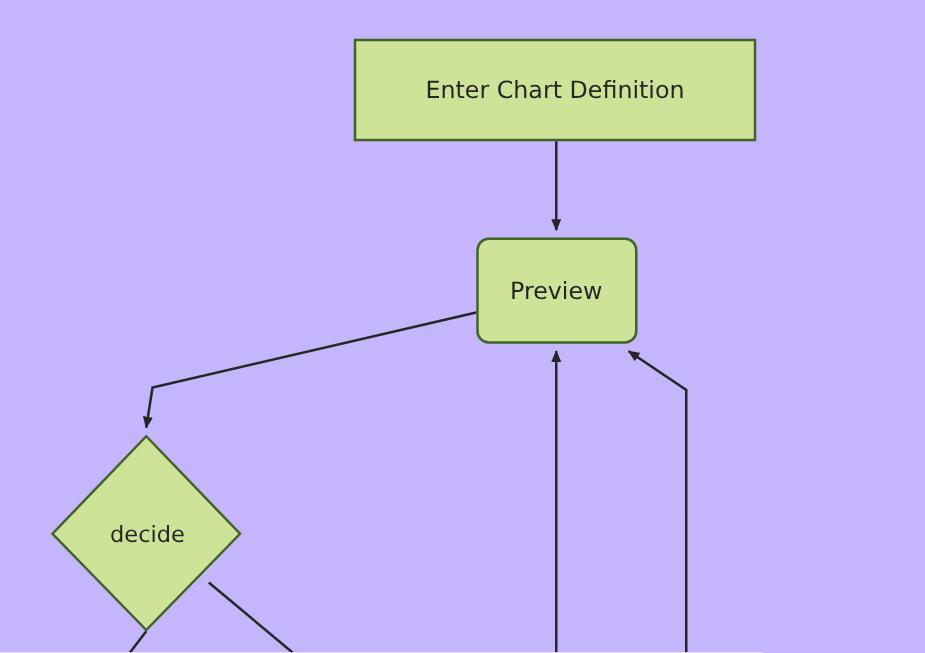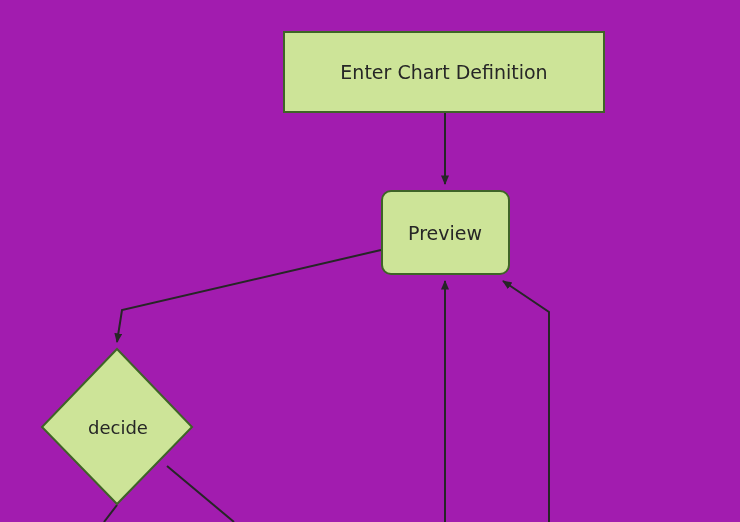--- a/index.html
+++ b/index.html
@@ -10,21 +10,21 @@
   body {
     width: 740px;
     height: 522px;
     overflow: hidden;
     font-family: "DejaVu Sans", "Liberation Sans", sans-serif;
   }
   #diagram-canvas {
     position: relative;
     width: 740px;
     height: 522px;
-    background: #a21caf;
+    background: #c4b5fd;
   }
   #flow-svg {
     position: absolute;
     top: 0;
     left: 0;
     width: 740px;
     height: 522px;
     display: block;
   }
   .node-label {

